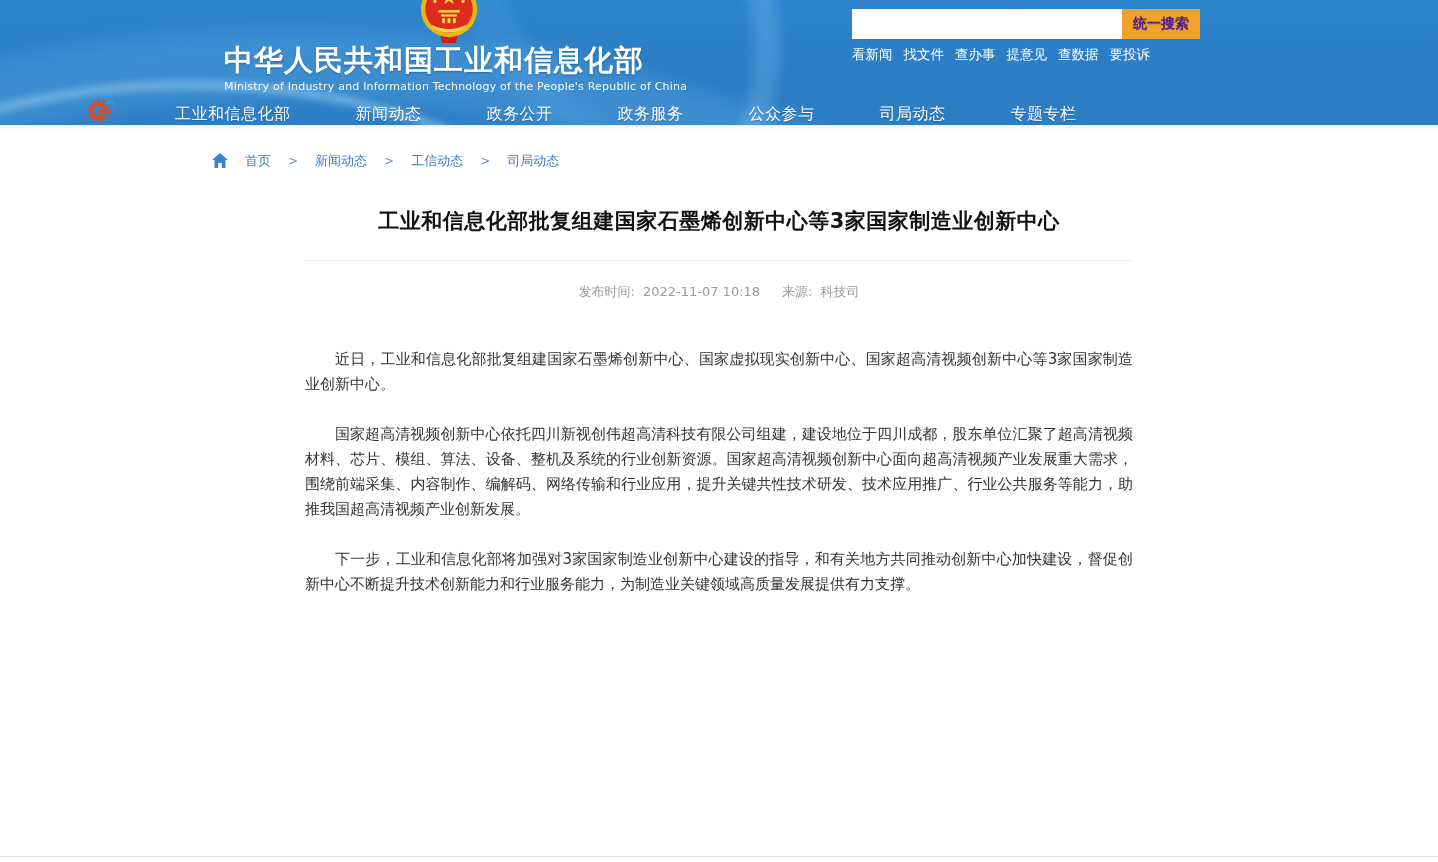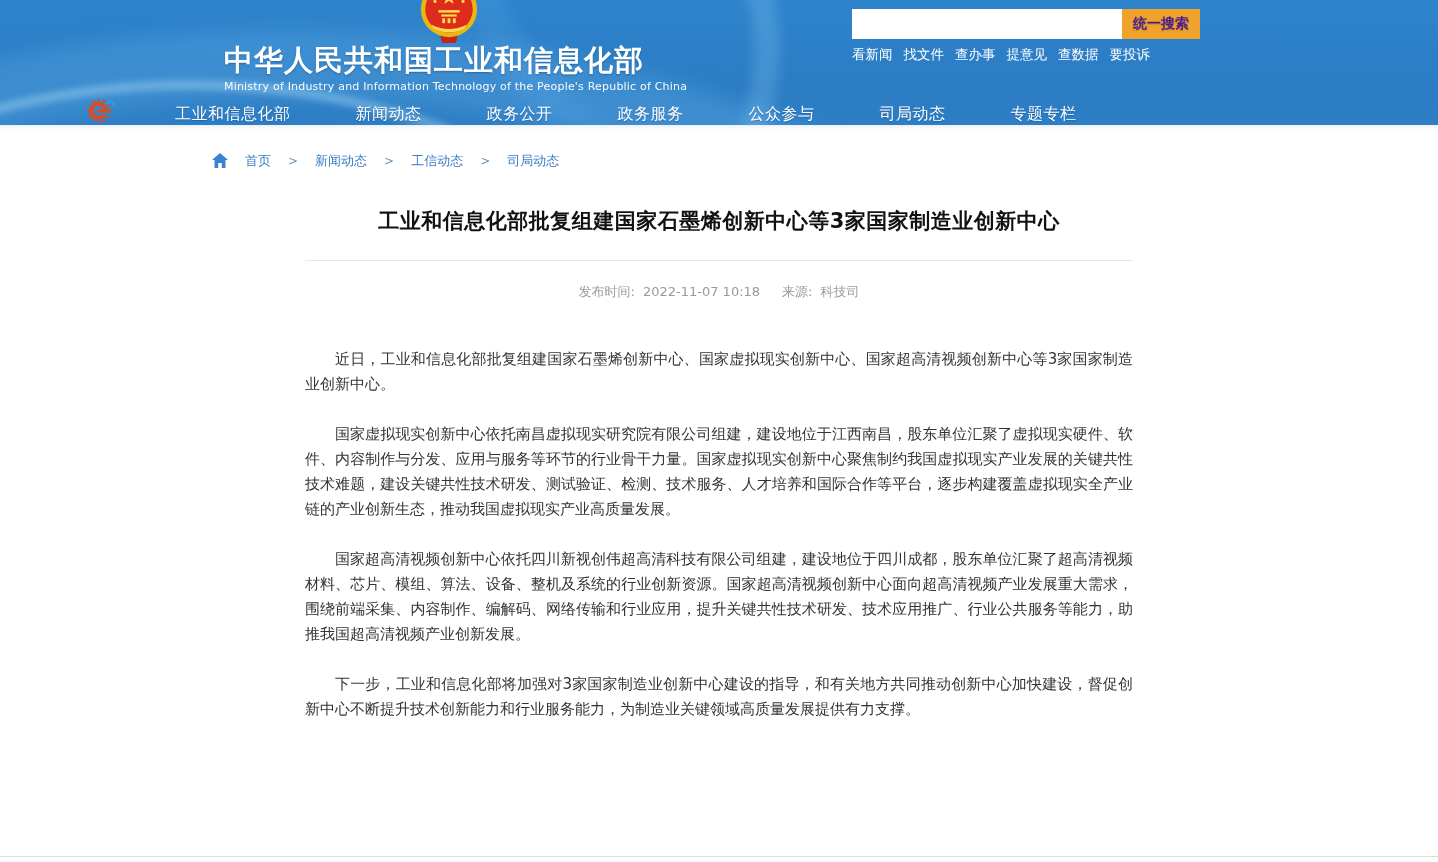--- a/index.html
+++ b/index.html
@@ -151,19 +151,18 @@
     <a href="#">司局动态</a>
   </div>
 
   <article class="article">
     <h1>工业和信息化部批复组建国家石墨烯创新中心等3家国家制造业创新中心</h1>
     <hr class="title-divider">
     <div class="meta">
       <span>发布时间:</span><span>2022-11-07 10:18</span><span class="gap">来源:</span><span>科技司</span>
     </div>
     <p>近日，工业和信息化部批复组建国家石墨烯创新中心、国家虚拟现实创新中心、国家超高清视频创新中心等3家国家制造业创新中心。</p>
-    <p>国家虚拟现实创新中心依托南昌虚拟现实研究院有限公司组建，建设地位于江西南昌，股东单位汇聚了虚拟现实硬件、软件、内容制作与分发、应用与服务等环节的行业骨干力量。国家虚拟现实创新中心聚焦制约我国虚拟现实产业发展的关键共性技术难题，建设关键共性技术研发、测试验证、检测、技术服务、人才培养和国际合作等平台，逐步构建覆盖虚拟现实全产业链的产业创新生态，推动我国虚拟现实产业高质量发展。</p>
     <p>国家超高清视频创新中心依托四川新视创伟超高清科技有限公司组建，建设地位于四川成都，股东单位汇聚了超高清视频材料、芯片、模组、算法、设备、整机及系统的行业创新资源。国家超高清视频创新中心面向超高清视频产业发展重大需求，围绕前端采集、内容制作、编解码、网络传输和行业应用，提升关键共性技术研发、技术应用推广、行业公共服务等能力，助推我国超高清视频产业创新发展。</p>
     <p>下一步，工业和信息化部将加强对3家国家制造业创新中心建设的指导，和有关地方共同推动创新中心加快建设，督促创新中心不断提升技术创新能力和行业服务能力，为制造业关键领域高质量发展提供有力支撑。</p>
   </article>
 
   <div class="bottom-divider"></div>
 </main>
 
 </body></html>

